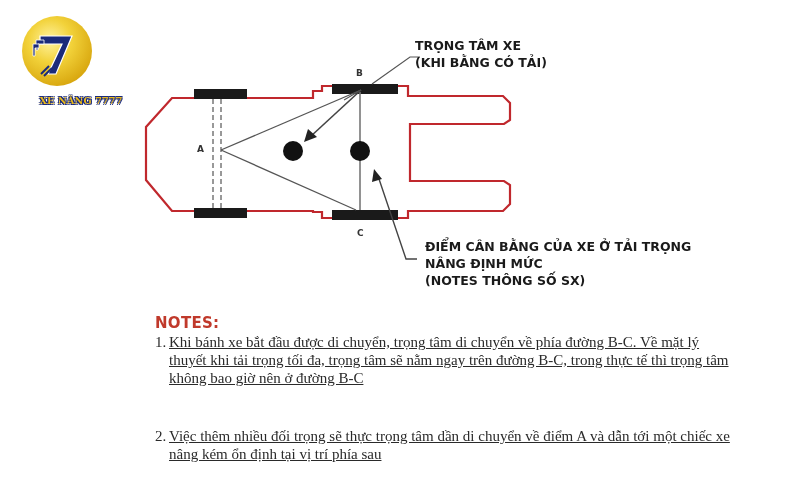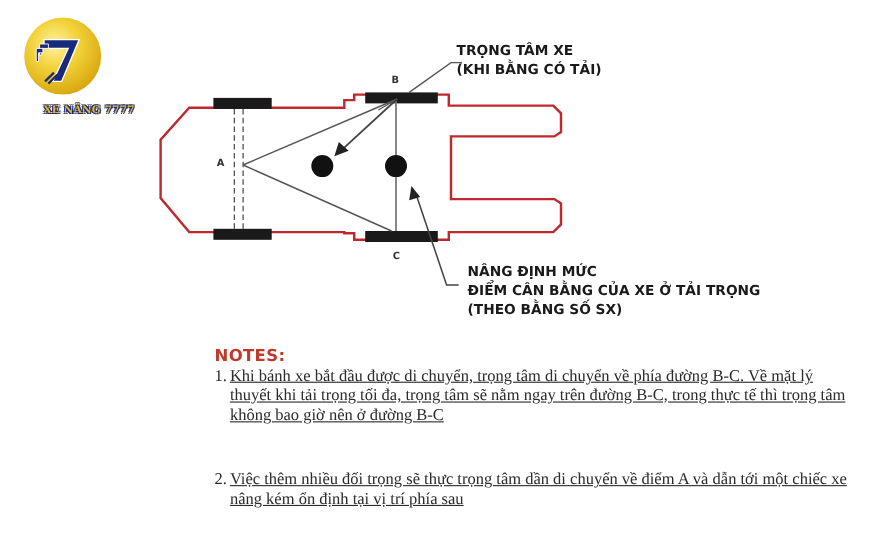--- a/index.html
+++ b/index.html
@@ -8,21 +8,21 @@
     .logo-circle { position: absolute; left: 14px; top: 4px; width: 70px; height: 70px; border-radius: 50%;
       background: radial-gradient(circle at 40% 35%, #fff3a0 0%, #f2d23a 35%, #d9a810 75%, #b88a05 100%); }
     .logo-seven { position: absolute; left: 14px; top: 4px; width: 70px; height: 70px; }
     .logo-text { position: absolute; left: 4px; top: 83px; width: 90px; text-align: center; font-family: "DejaVu Serif", serif; font-weight: bold; font-size: 9.5px; color: #e8b81a; letter-spacing: 0.2px;
       text-shadow: -1px -1px 0 #1a2a7a, 1px -1px 0 #1a2a7a, -1px 1px 0 #1a2a7a, 1px 1px 0 #1a2a7a; margin-left: 24px; }
     .diagram { position: absolute; left: 0; top: 0; width: 800px; height: 310px; }
     .label { position: absolute; font-family: "DejaVu Sans", sans-serif; font-weight: bold; font-size: 12.5px; color: #1a1a1a; text-align: left; line-height: 17px; }
     .label-top { left: 415px; top: 37px; width: 210px; }
     .label-bottom { left: 425px; top: 238px; width: 280px; }
     .pt-label { position: absolute; font-family: "DejaVu Sans", sans-serif; font-weight: bold; font-size: 9px; color: #333; }
-    .notes { position: absolute; left: 155px; top: 314px; width: 580px; margin-left: 40px; }
+    .notes { position: absolute; left: 155px; top: 314px; width: 580px; }
     .notes-title { font-family: "DejaVu Sans", sans-serif; font-weight: bold; font-size: 15px; color: #c0392b; letter-spacing: 0.3px; }
     .note { font-family: "Liberation Serif", serif; font-size: 15px; color: #2a2a2a; line-height: 18px; display: flex; }
     .note-num { width: 14px; flex: none; }
     .note-text { flex: 1; text-decoration: underline; }
     .note1 { margin-top: 1px; }
     .note2 { margin-top: 40px; }
   </style>
 </head>
 <body>
 
@@ -69,23 +69,23 @@
 
 <div class="pt-label" style="left:356px; top:68px;">B</div>
 <div class="pt-label" style="left:197px; top:144px;">A</div>
 <div class="pt-label" style="left:357px; top:228px;">C</div>
 
 <div class="label label-top">
   <div>TRỌNG TÂM XE</div>
   <div>(KHI BẰNG CÓ TẢI)</div>
 </div>
 <div class="label label-bottom">
+  <div>ĐIỂM CÂN BẰNG CỦA XE Ở TẢI TRỌNG</div>
   <div>NÂNG ĐỊNH MỨC</div>
-  <div>ĐIỂM CÂN BẰNG CỦA XE Ở TẢI TRỌNG</div>
-  <div>(THEO BẰNG SỐ SX)</div>
+  <div>(NOTES THÔNG SỐ SX)</div>
 </div>
 
 <div class="notes">
   <div class="notes-title">NOTES:</div>
   <div class="note note1">
     <span class="note-num">1.</span>
     <span class="note-text">Khi bánh xe bắt đầu được di chuyển, trọng tâm di chuyển về phía đường B-C. Về mặt lý thuyết khi tải trọng tối đa, trọng tâm sẽ nằm ngay trên đường B-C, trong thực tế thì trọng tâm không bao giờ nên ở đường B-C</span>
   </div>
   <div class="note note2">
     <span class="note-num">2.</span>

